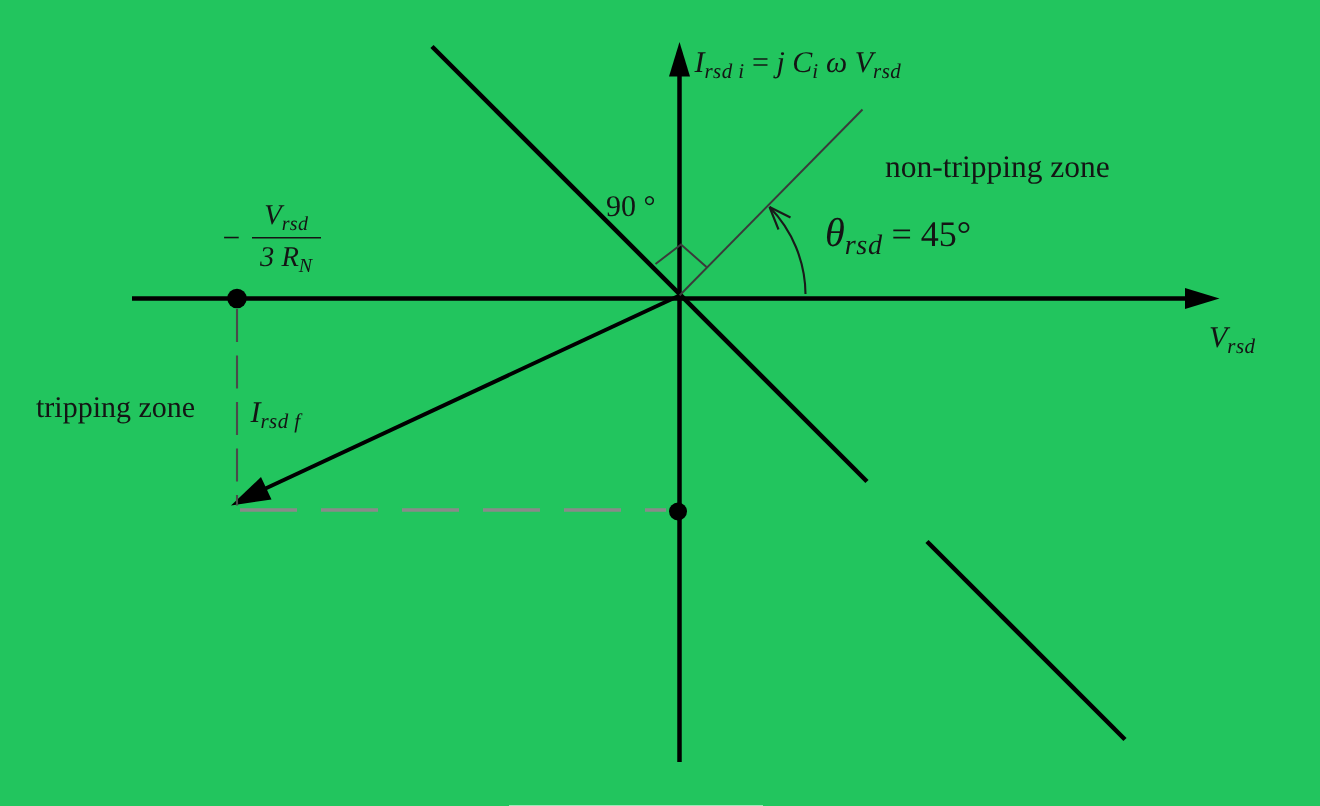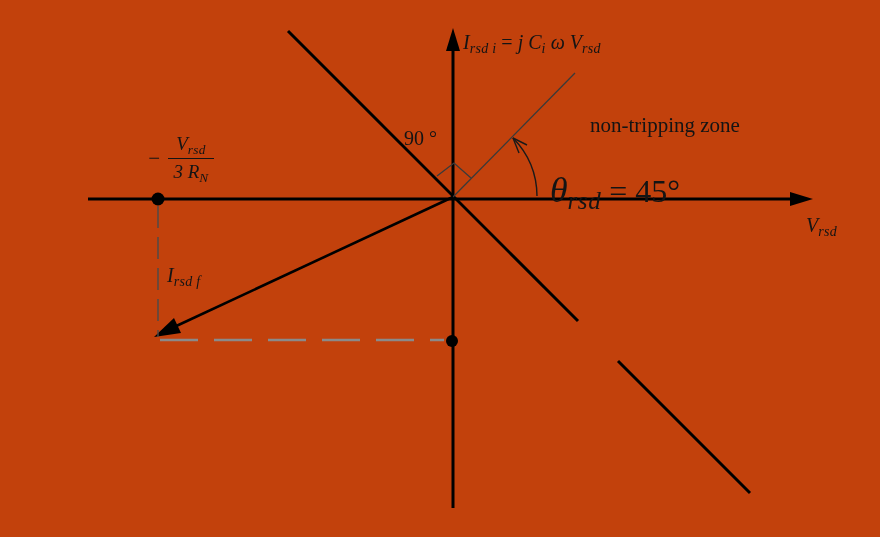--- a/index.html
+++ b/index.html
@@ -5,21 +5,21 @@
   html, body {
     margin: 0; padding: 0;
     width: 880px; height: 537px;
     background: #ffffff;
     overflow: hidden;
     font-family: "Liberation Serif", "DejaVu Serif", serif;
   }
   #stage {
     position: relative;
     width: 880px; height: 537px;
-    background: #c2410c;
+    background: #22c55e;
   }
   #diagram-svg {
     position: absolute; left: 0; top: 0;
   }
   .lbl {
     position: absolute;
     color: #141414;
     font-size: 20px;
     white-space: nowrap;
     line-height: 1.15;
@@ -33,22 +33,22 @@
     top: 0.28em;
     letter-spacing: 0.02em;
   }
   .lbl .big {
     font-size: 132%;
     font-weight: 300;
     vertical-align: -6%;
   }
   
   #y-axis-formula   { left: 463px; top: 31px; }
-  #non-tripping     { left: 590px; top: 113px;  font-size: 21px; }
-  #theta-label      { left: 550px; top: 140px; font-size: 32px; margin-top: 30px; }
+  #non-tripping     { left: 590px; top: 99px;  font-size: 21px; }
+  #theta-label      { left: 550px; top: 140px; font-size: 24px; }
   #theta-label .it  { font-size: 112%; }
   #angle-90         { left: 404px; top: 127px; }
   #x-axis-label     { left: 806px; top: 214px; }
   #tripping         { left: 24px;  top: 261px; }
   #i-rsd-f          { left: 167px; top: 264px; text-align: center; }
   #bottom-formula   { left: 470px; top: 327px; }
   
   #neg-vrsd {
     left: 147px; top: 133px;
     display: flex; align-items: center;
@@ -110,17 +110,18 @@
   <div class="lbl" id="x-axis-label"><span class="it">V<sub>rsd</sub></span></div>
 
   <div class="lbl" id="neg-vrsd">
     <span class="minus it">−</span>
     <span class="frac">
       <span class="num it"><span class="it">V<sub>rsd</sub></span></span>
       <span class="den it"><span class="it">3 R<sub>N</sub></span></span>
     </span>
   </div>
 
+  <div class="lbl" id="tripping">tripping zone</div>
 
   <div class="lbl" id="i-rsd-f"><span class="it">I<sub>rsd f</sub></span></div>
 
 
 </div>
 
 </body></html>

